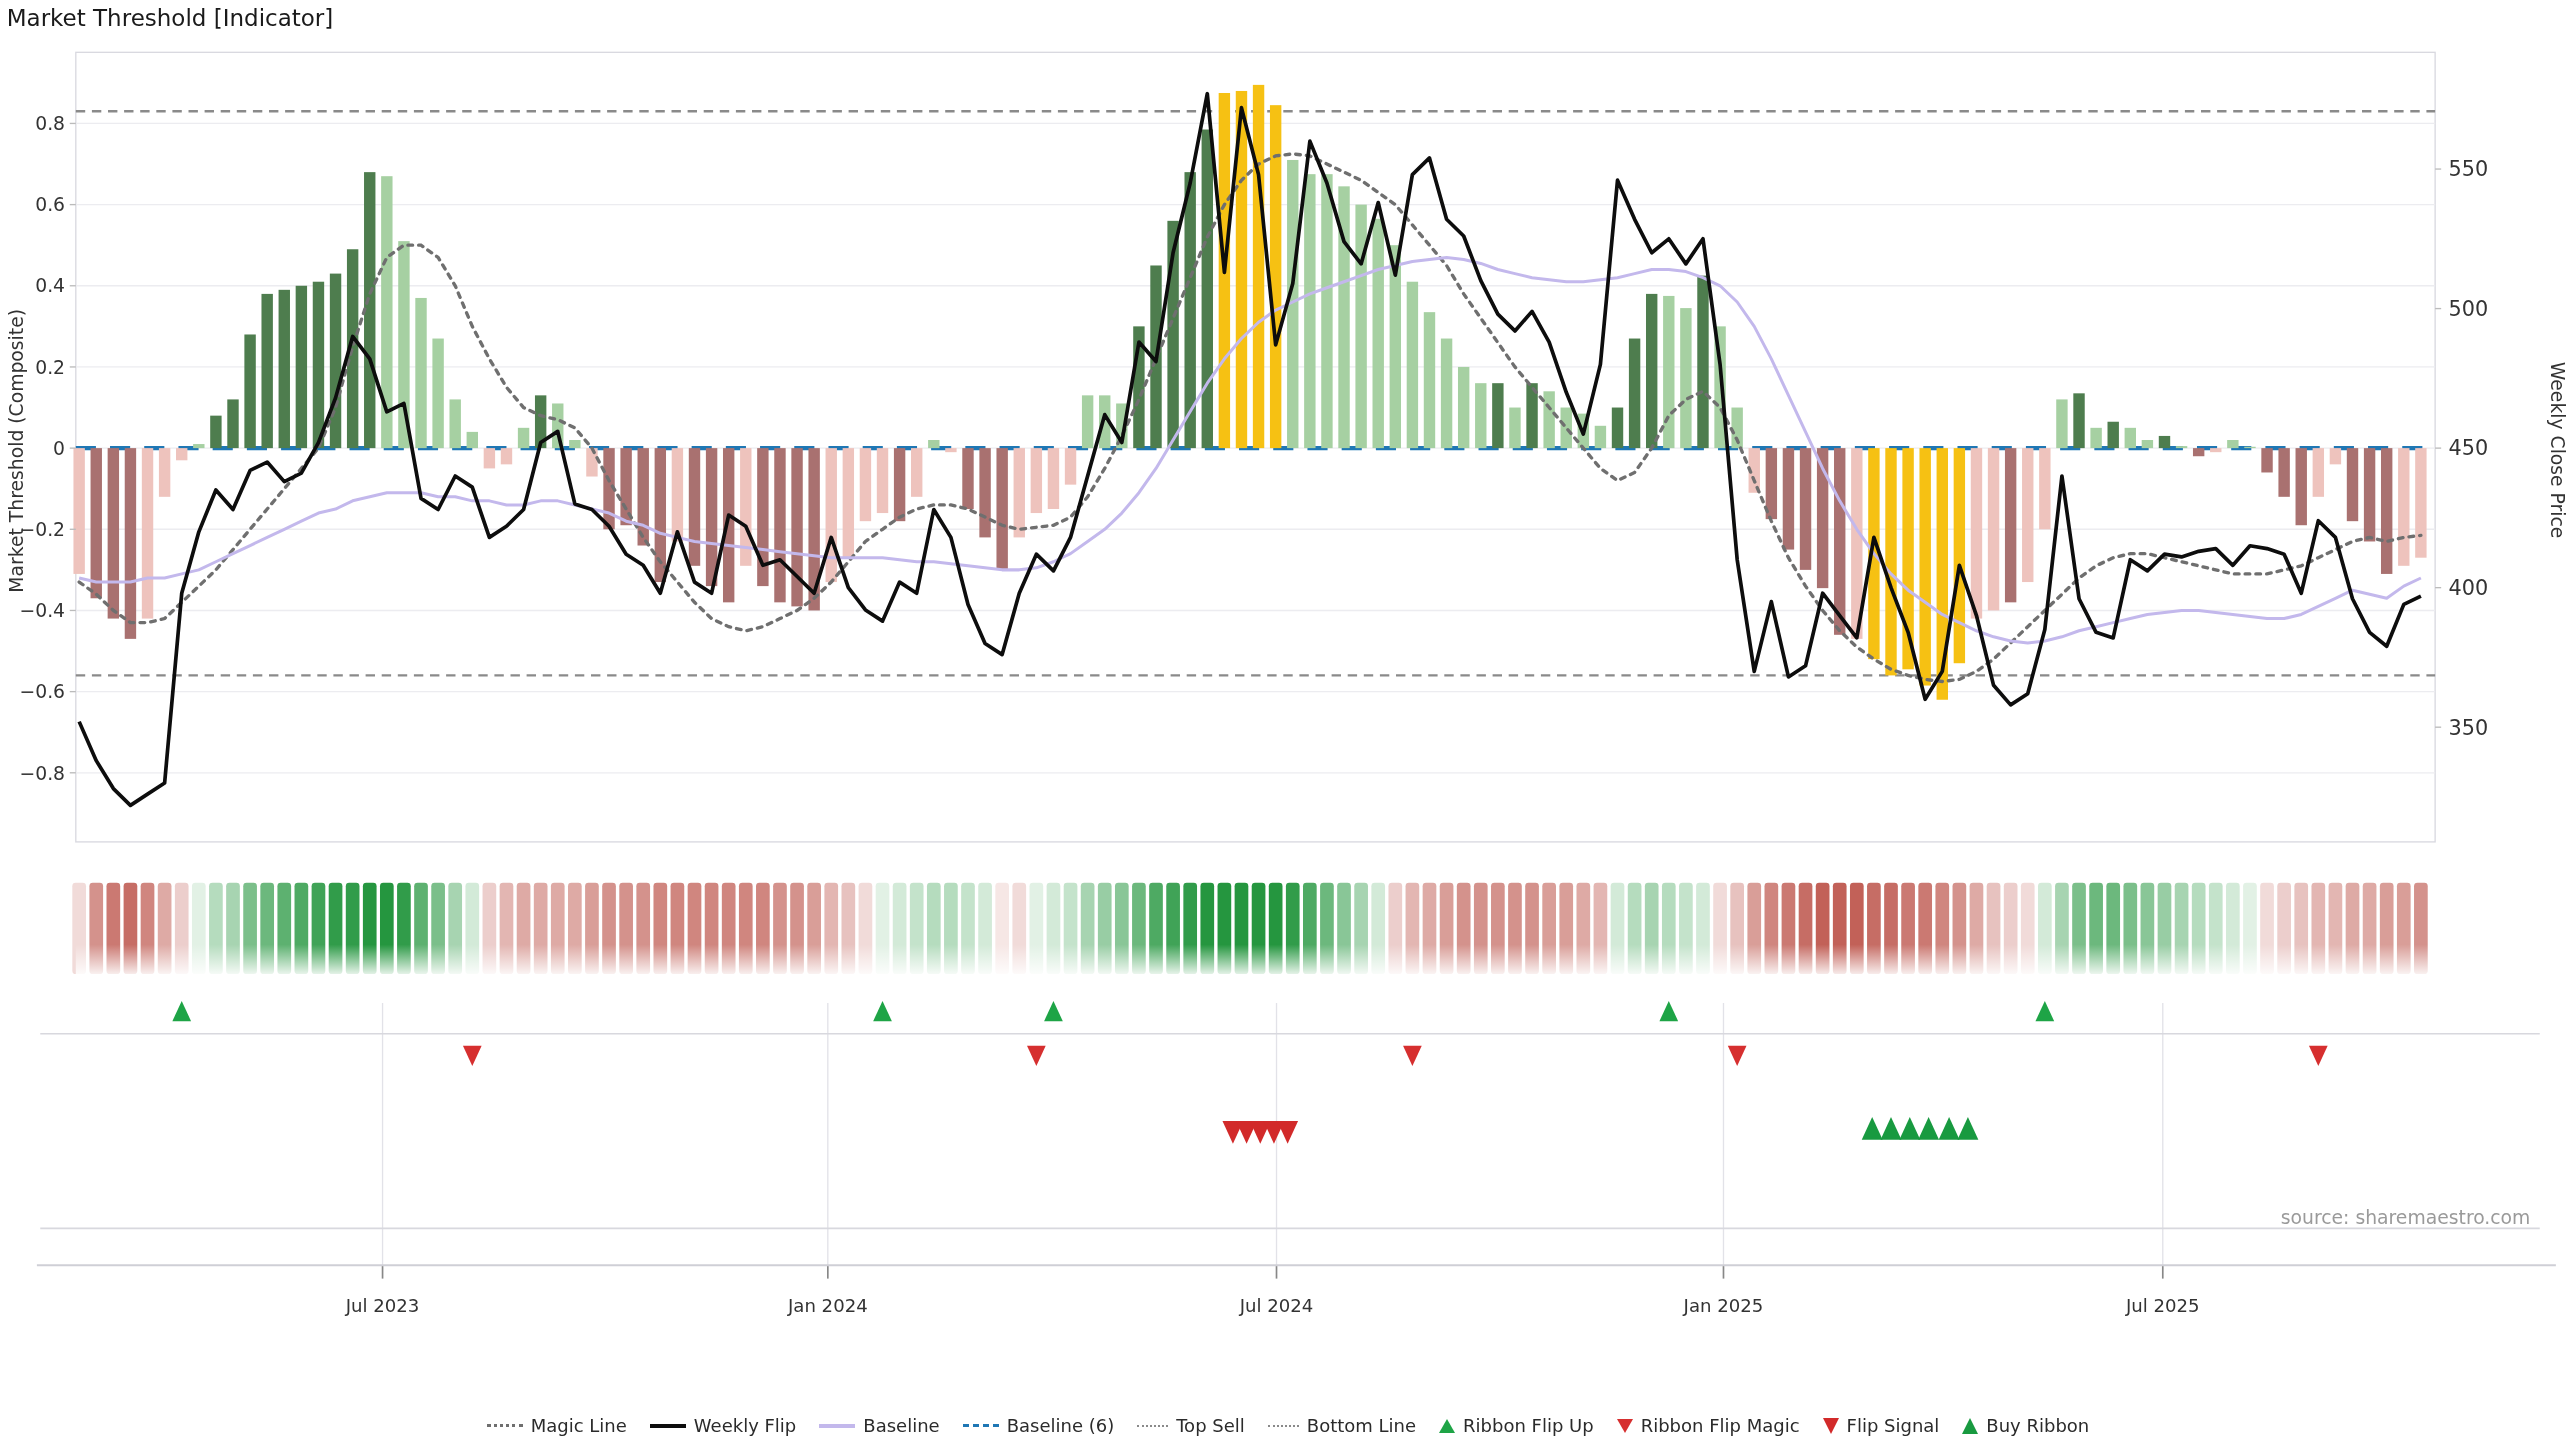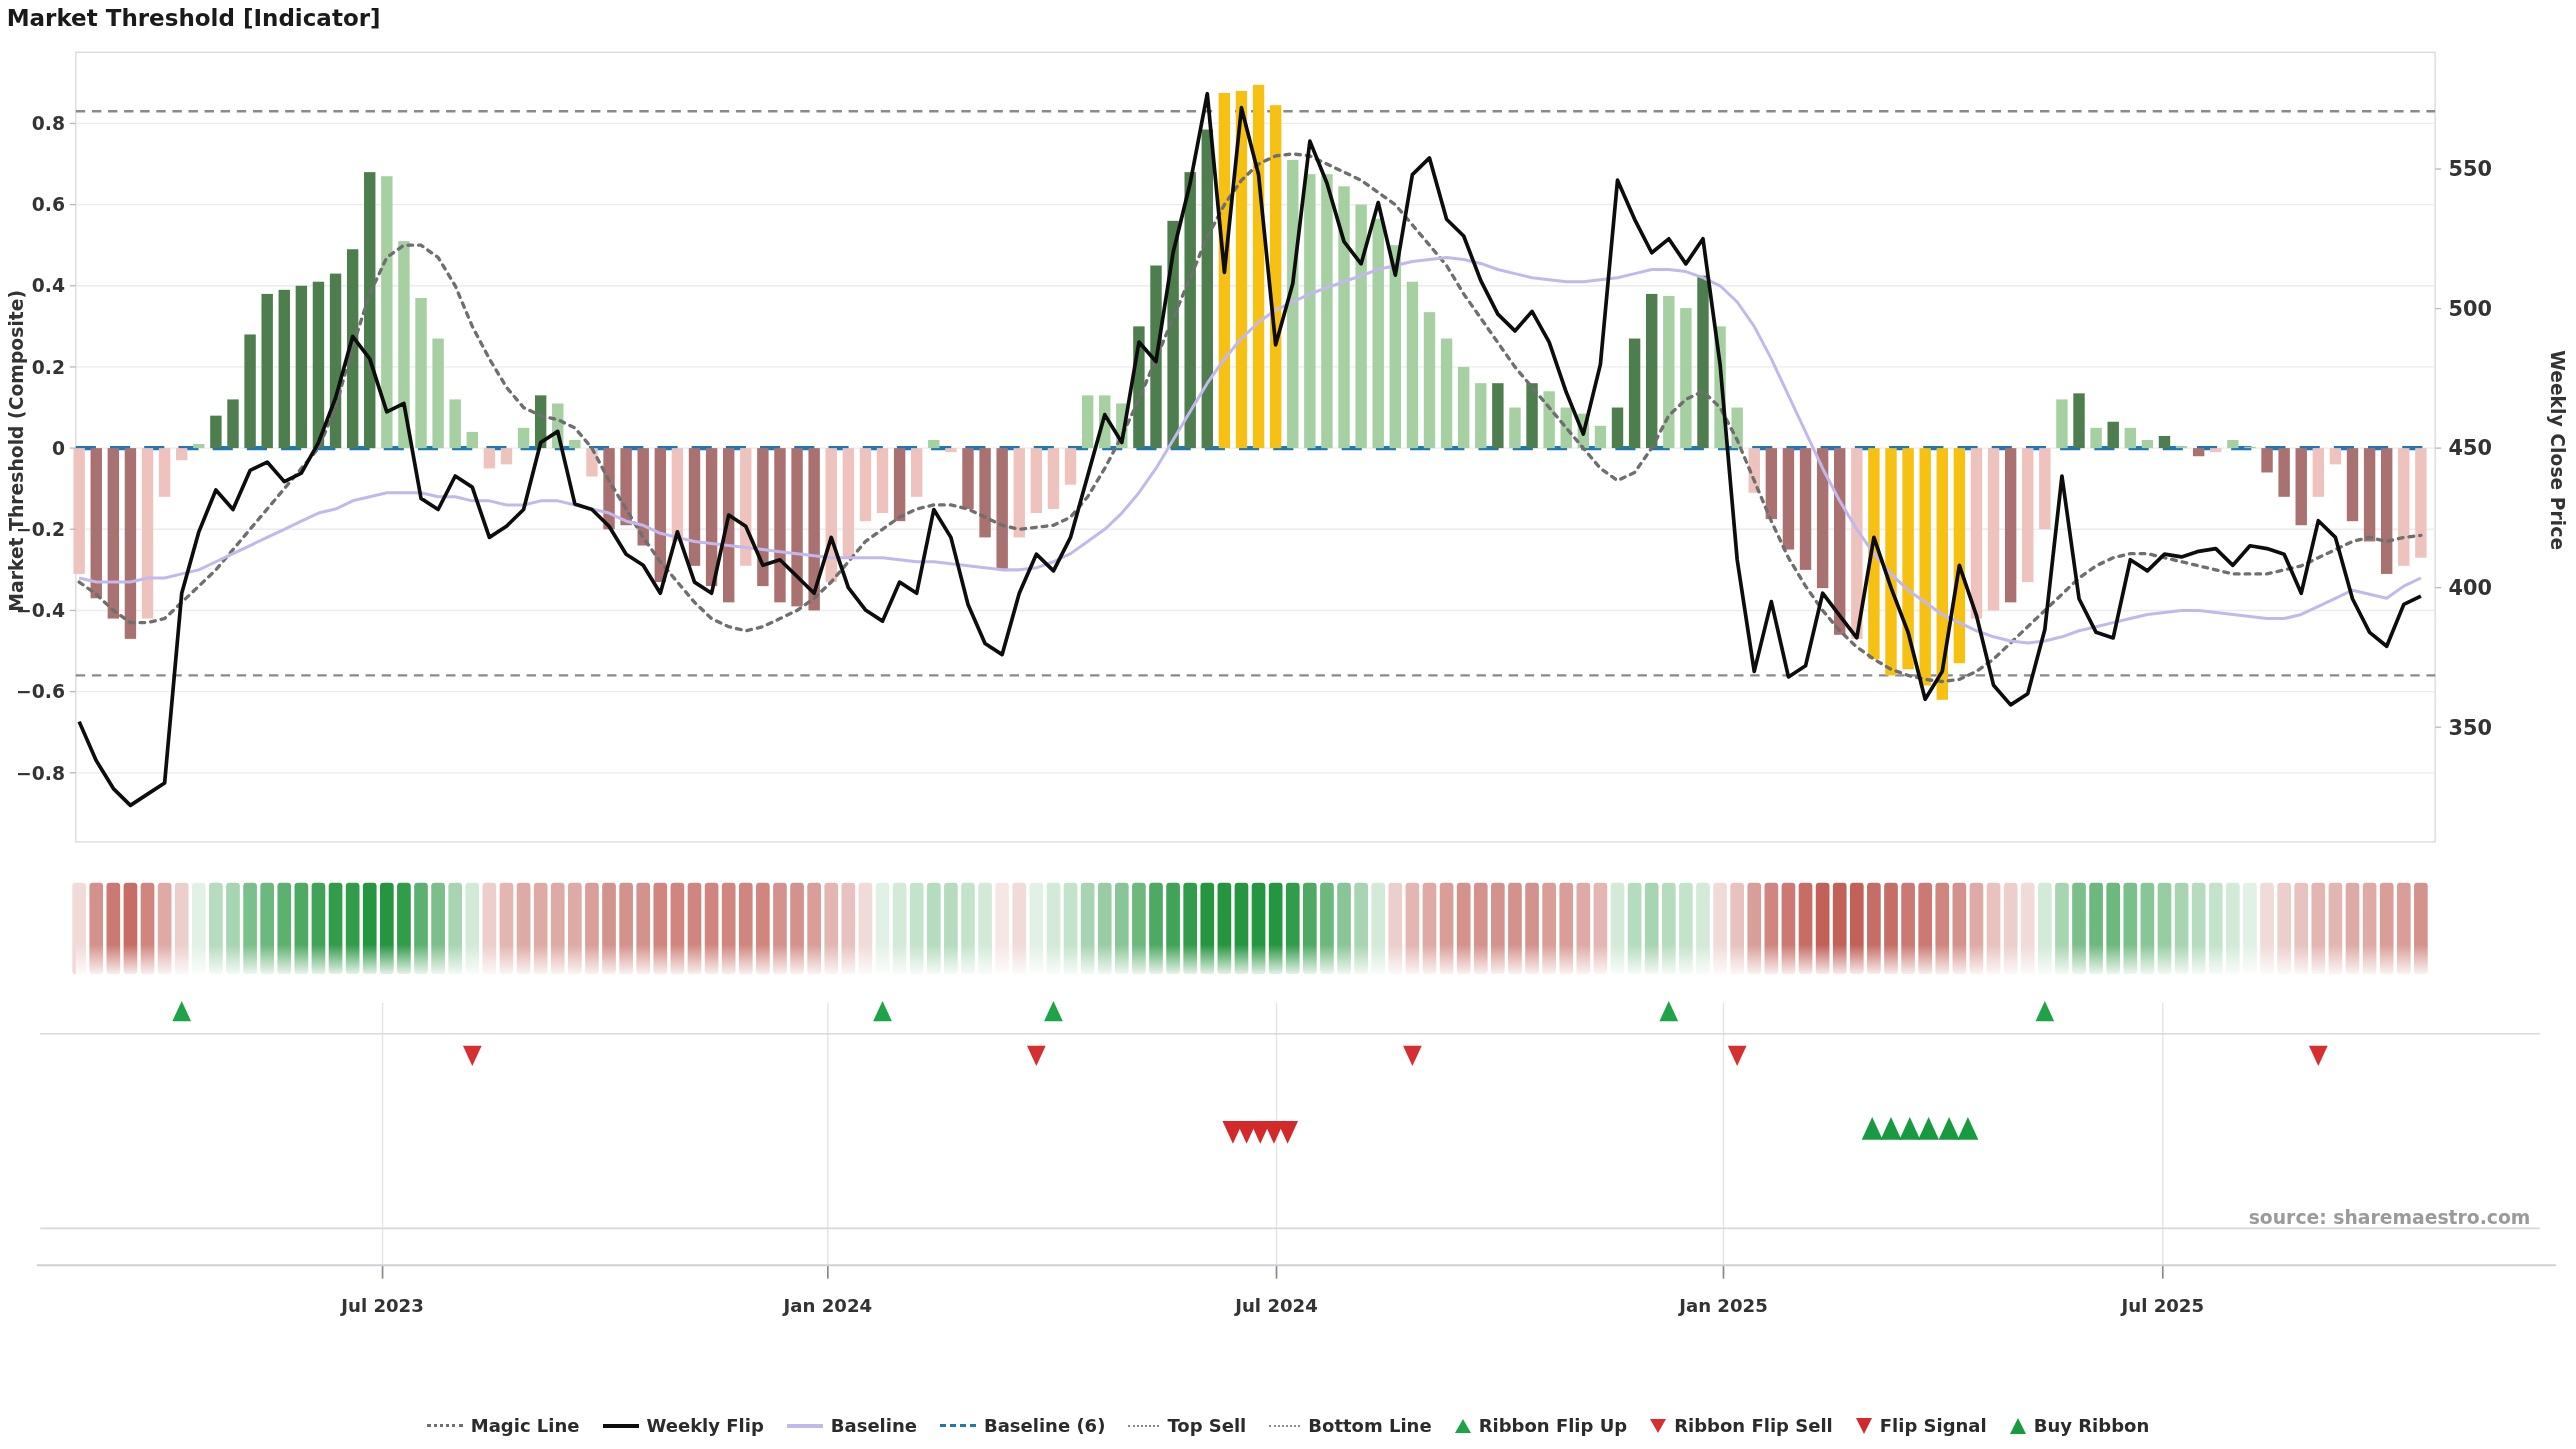--- a/index.html
+++ b/index.html
@@ -1,16 +1,16 @@
 <!DOCTYPE html>
 <html style="font-size:10.7px"><head>
 <meta charset="utf-8">
 <style>
   html,body{margin:0;padding:0;background:#ffffff;width:2576px;height:1449px;overflow:hidden;}
-  .page{position:relative;width:2548px;height:1449px;background:#fff;font-family:"DejaVu Sans","Liberation Sans",sans-serif;font-weight:bold;}
+  .page{position:relative;width:2548px;height:1449px;background:#fff;font-family:"DejaVu Sans","Liberation Sans",sans-serif;}
   .chart-title{position:absolute;left:6.7px;top:5.4px;font-size:23px;color:#1a1a1a;}
   svg{position:absolute;left:0;top:0;}
   text{font-family:"DejaVu Sans","Liberation Sans",sans-serif;}
   .legend{position:absolute;left:0;top:1407px;width:2576px;display:flex;justify-content:center;align-items:center;gap:23px;font-size:18px;color:#2b2b2b;margin-top:8px;}
   .legend-item{display:flex;align-items:center;gap:8px;}
   .sw{display:inline-block;width:36px;height:0;}
   .sw-magic{border-top:3.4px dotted #6f6f6f;}
   .sw-close{border-top:4.7px solid #0d0d0d;}
   .sw-composite{border-top:4px solid #c3b8ec;}
   .sw-baseline{border-top:3.4px dashed #1f77b4;}
@@ -435,21 +435,21 @@
     <div class="legend-item">
       <span class="sw sw-bottomline"></span>
       <span>Bottom Line</span>
     </div>
     <div class="legend-item">
       <span class="tri tri-up-green"></span>
       <span>Ribbon Flip Up</span>
     </div>
     <div class="legend-item">
       <span class="tri tri-down-red"></span>
-      <span>Ribbon Flip Sell</span>
+      <span>Ribbon Flip Magic</span>
     </div>
     <div class="legend-item">
       <span class="tri tri-down-sell"></span>
       <span>Flip Signal</span>
     </div>
     <div class="legend-item">
       <span class="tri tri-up-buy"></span>
       <span>Buy Ribbon</span>
     </div>
   </div>

